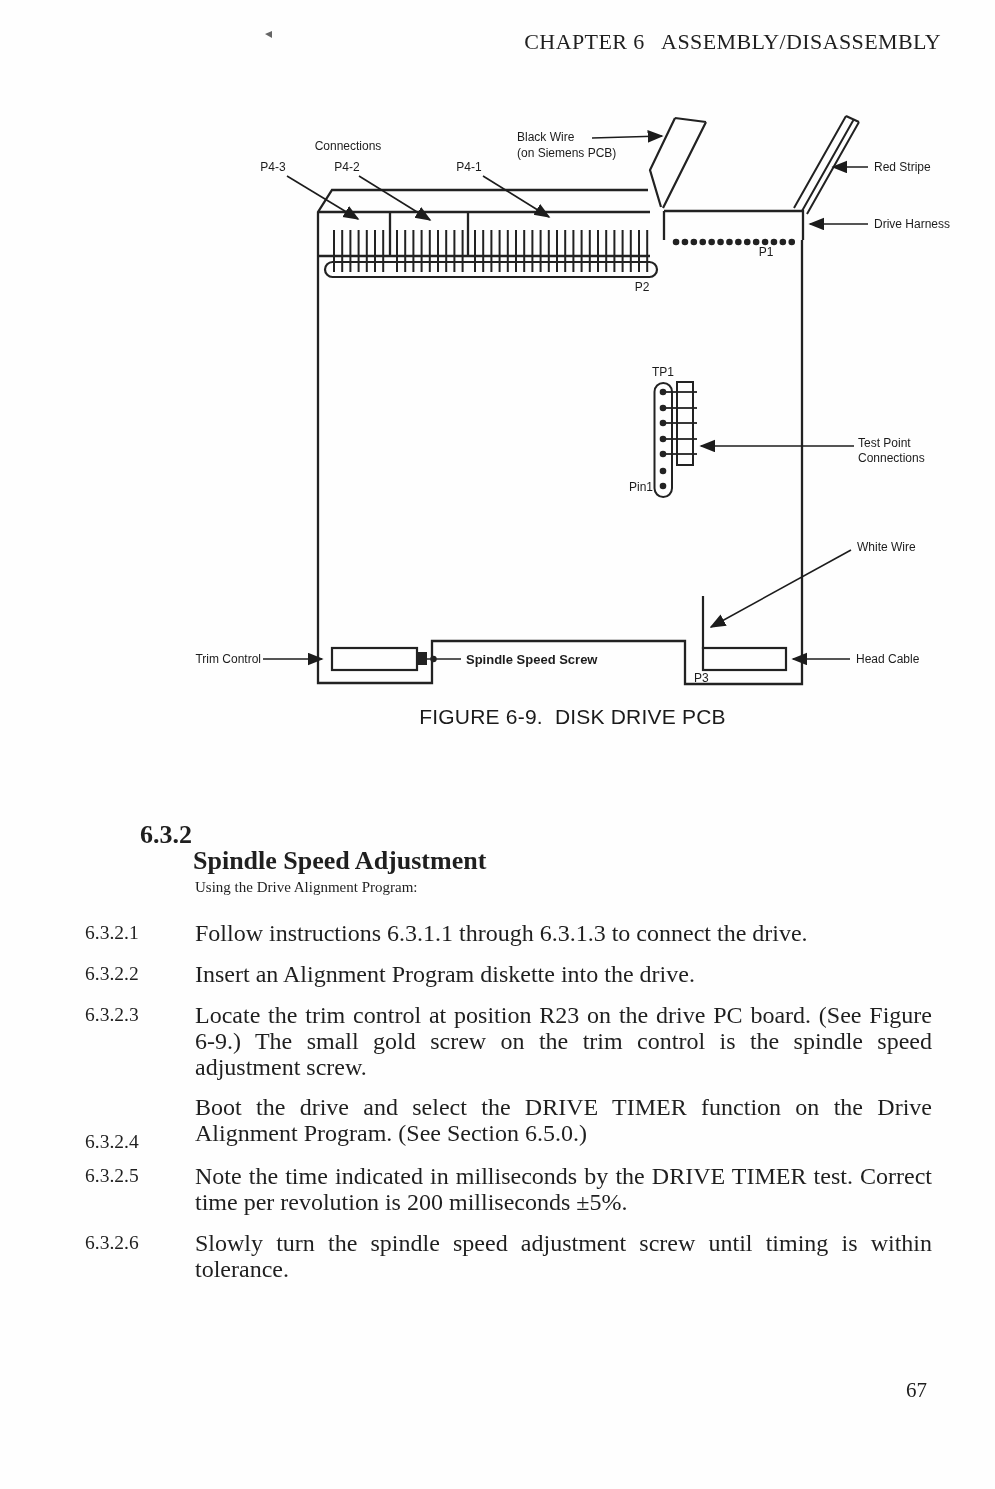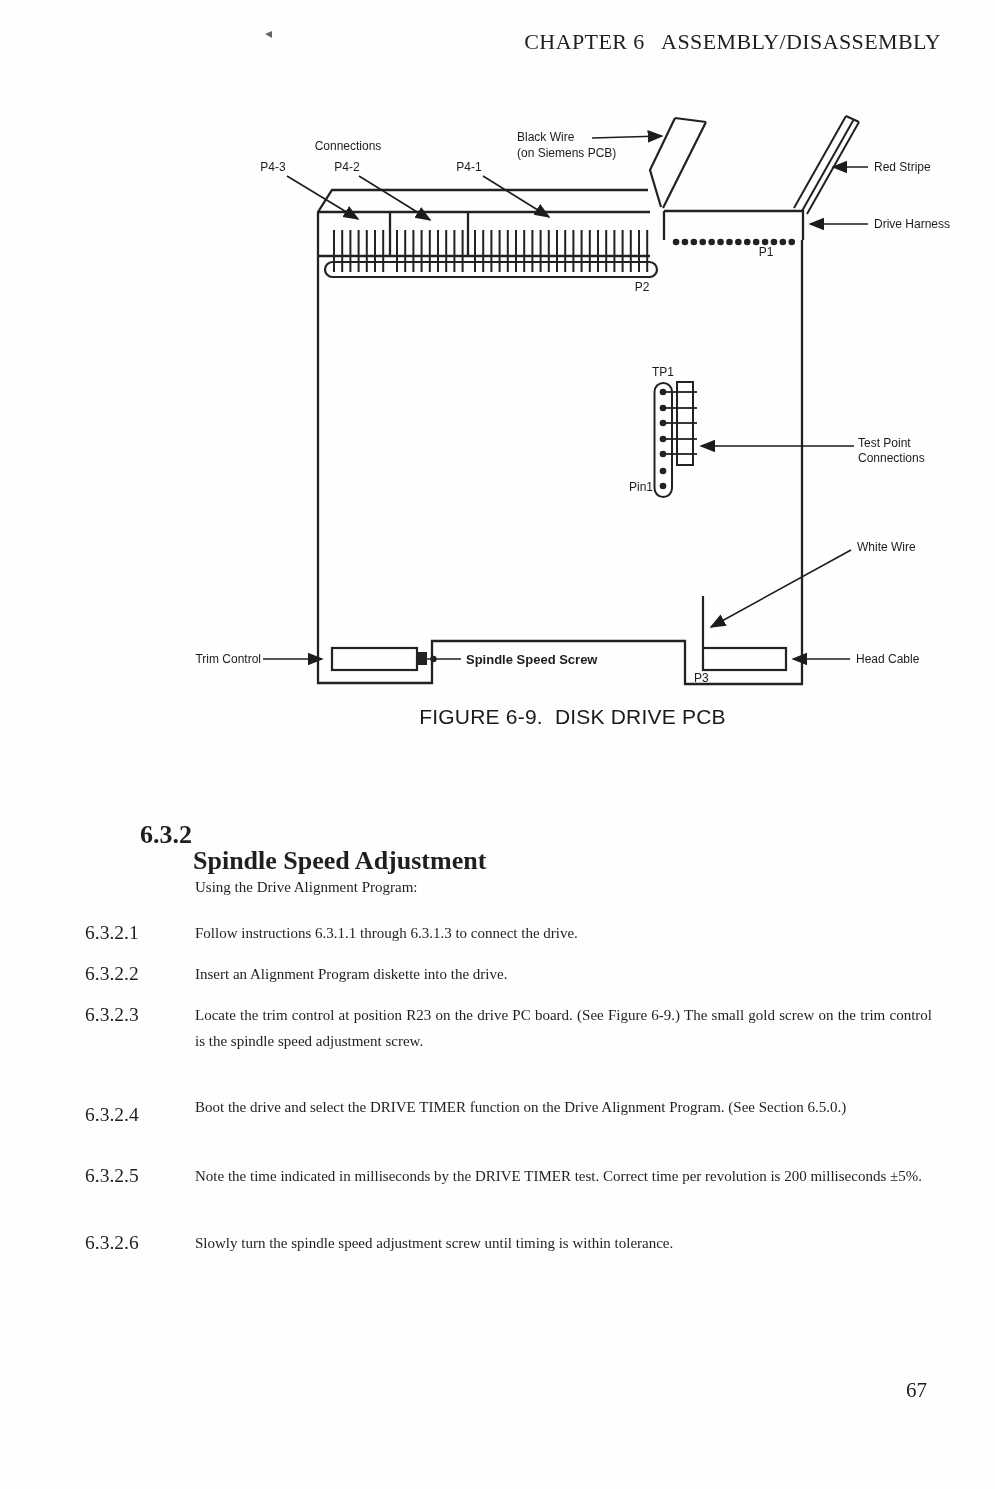--- a/index.html
+++ b/index.html
@@ -8,21 +8,21 @@
   .abs{position:absolute;}
   .pre{white-space:pre;}
   .header{top:29px;right:54px;font-size:22px;letter-spacing:.4px;}
   .caption{top:705px;left:150px;width:845px;text-align:center;
            font-family:"Liberation Sans",sans-serif;font-weight:normal;
            font-size:21px;letter-spacing:.2px;color:#1a1a1a;}
   .h-num{top:820px;left:92px;font-weight:bold;font-size:26px;margin-left:48px;}
   .h-title{top:846px;left:193px;font-weight:bold;font-size:26px;white-space:nowrap;}
   .intro{top:879px;left:195px;font-size:15px;}
   .step-num{font-size:19.5px;line-height:26px;left:85px;}
-  .step-txt{font-size:15px;line-height:26px;left:195px;width:737px;text-align:justify;}
+  .step-txt{font-size:24px;line-height:26px;left:195px;width:737px;text-align:justify;}
   .pageno{top:1378px;left:906px;font-size:21px;}
   .speck{top:31px;left:265px;width:0;height:0;border-right:7px solid #4a4a4a;
          border-top:3px solid transparent;border-bottom:4px solid transparent;opacity:.85;}
   svg text{font-family:"Liberation Sans",sans-serif;font-size:12px;fill:#1c1c1c;}
   svg text.bold{font-weight:bold;font-size:13px;}
 </style>
 </head>
 <body>
 
 <div class="abs header pre">CHAPTER 6   ASSEMBLY/DISASSEMBLY</div>
@@ -128,21 +128,21 @@
 
 <div class="abs step-num" style="top:920px">6.3.2.1</div>
 <div class="abs step-txt" style="top:920px">Follow instructions 6.3.1.1 through 6.3.1.3 to connect the drive.</div>
 
 <div class="abs step-num" style="top:961px">6.3.2.2</div>
 <div class="abs step-txt" style="top:961px">Insert an Alignment Program diskette into the drive.</div>
 
 <div class="abs step-num" style="top:1002px">6.3.2.3</div>
 <div class="abs step-txt" style="top:1002px">Locate the trim control at position R23 on the drive PC board. (See Figure 6-9.) The small gold screw on the trim control is the spindle speed adjustment screw.</div>
 
-<div class="abs step-num" style="top:1102px">6.3.2.4</div>
+<div class="abs step-num" style="top:1129px">6.3.2.4</div>
 <div class="abs step-txt" style="top:1094px">Boot the drive and select the DRIVE TIMER function on the Drive Alignment Program. (See Section 6.5.0.)</div>
 
 <div class="abs step-num" style="top:1163px">6.3.2.5</div>
 <div class="abs step-txt" style="top:1163px">Note the time indicated in milliseconds by the DRIVE TIMER test. Correct time per revolution is 200 milliseconds ±5%.</div>
 
 <div class="abs step-num" style="top:1230px">6.3.2.6</div>
 <div class="abs step-txt" style="top:1230px">Slowly turn the spindle speed adjustment screw until timing is within tolerance.</div>
 
 <div class="abs pageno">67</div>
 

